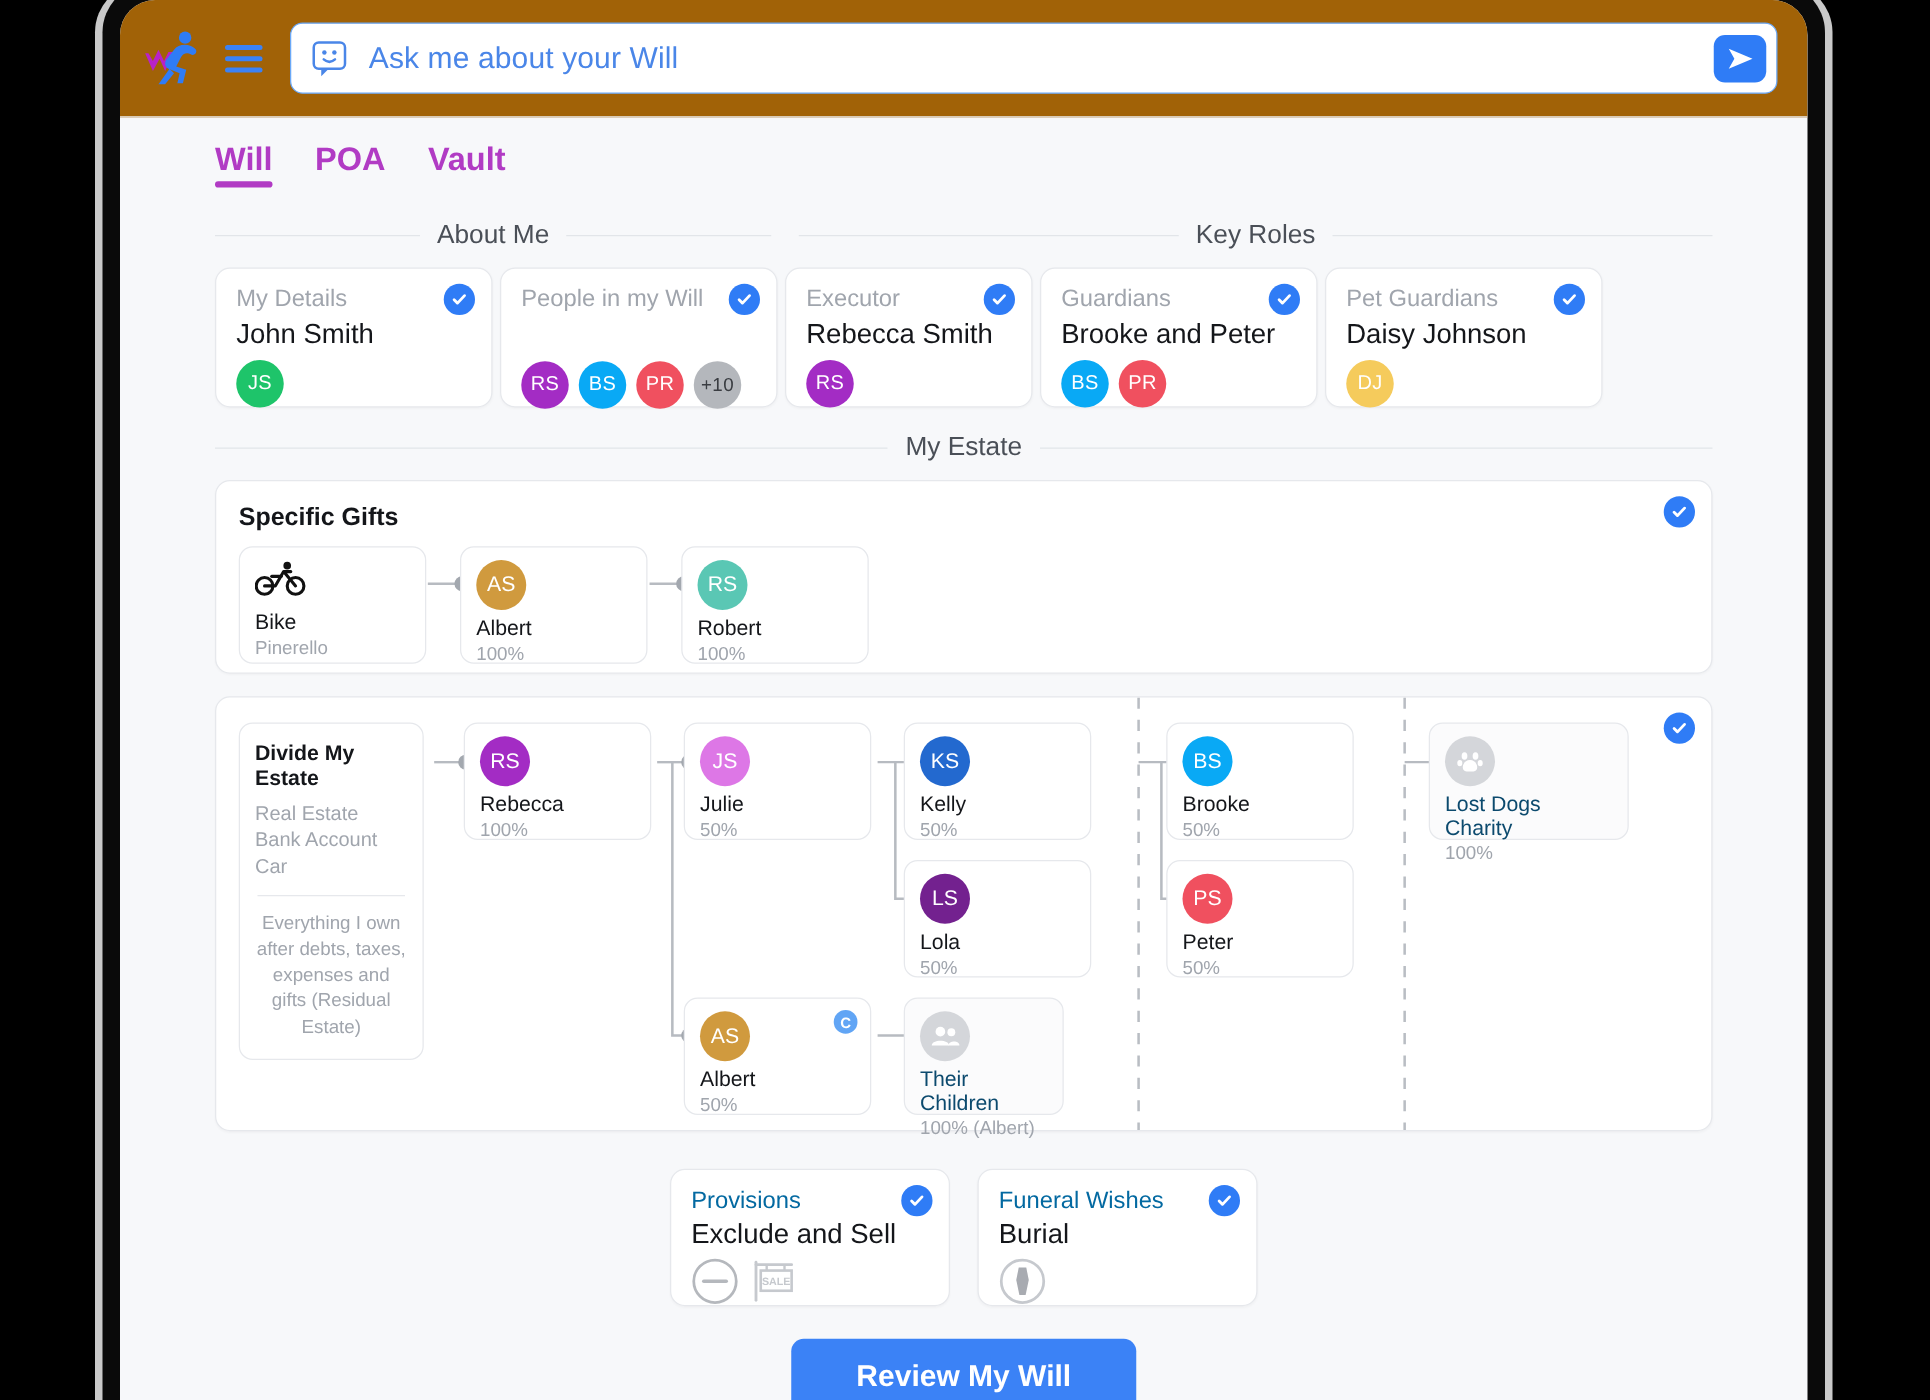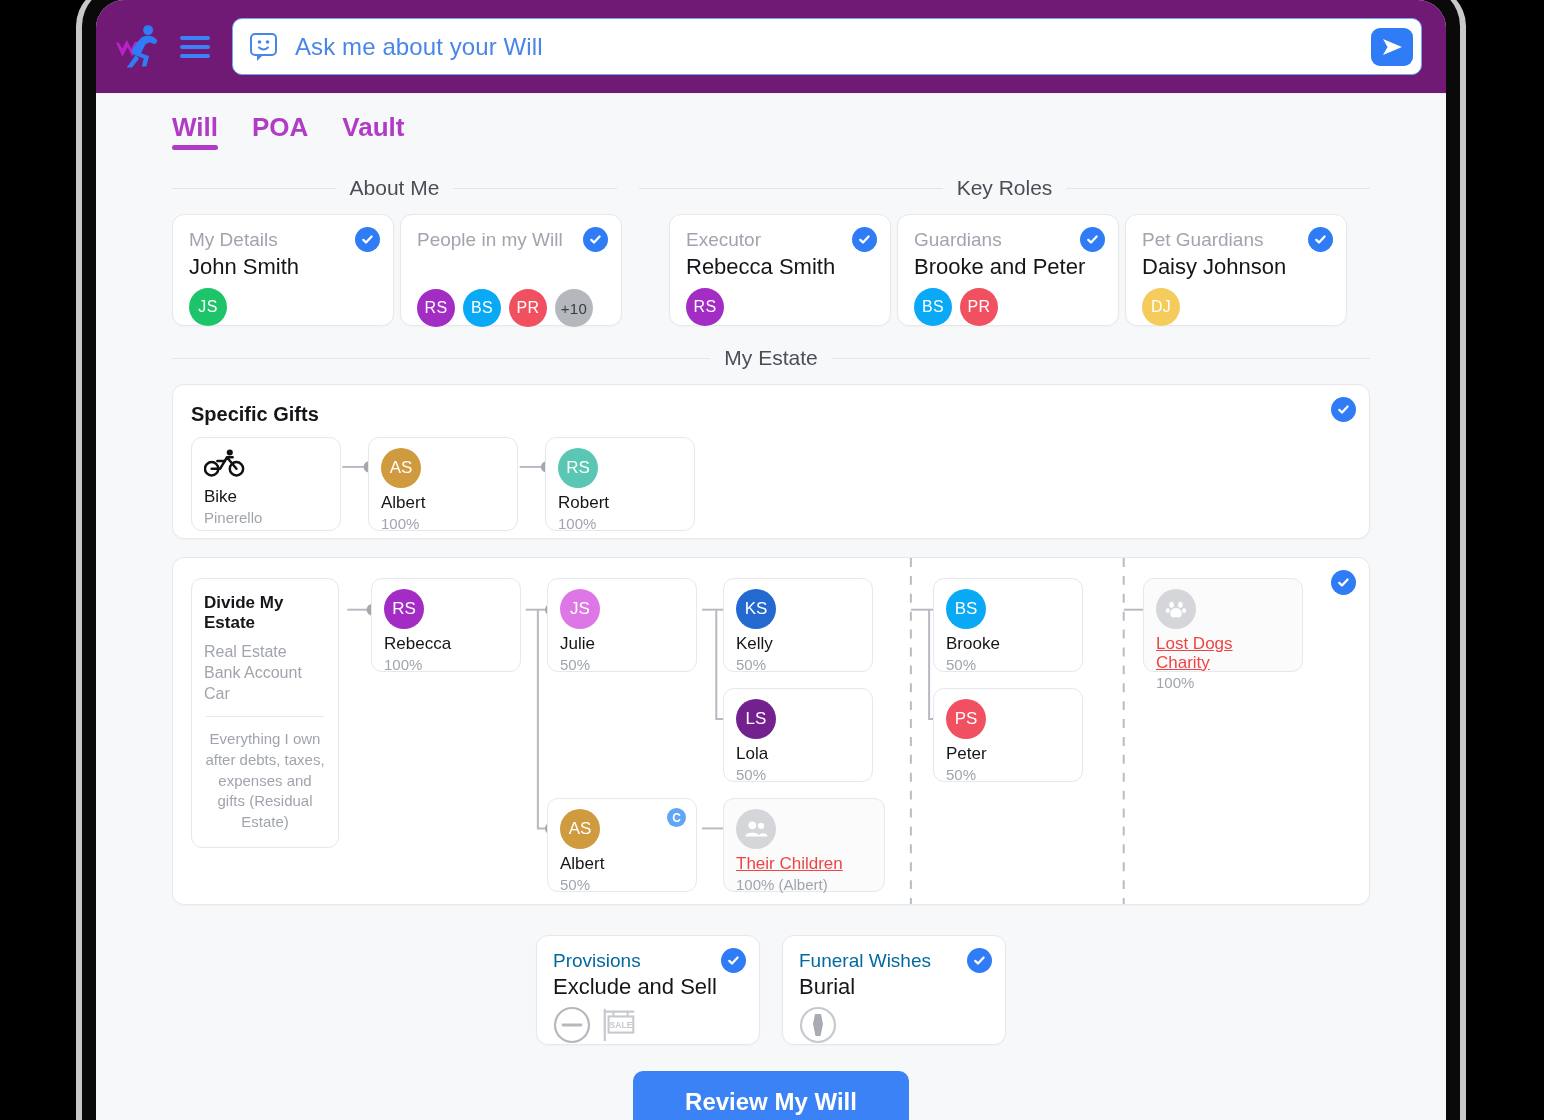--- a/index.html
+++ b/index.html
@@ -12,21 +12,21 @@
     background:#0a0a0a; border-radius:40px;
     box-shadow: -6px 0 0 0 #c9c9c9, 6px 0 0 0 #c9c9c9;
   }
   #device-screen{
     position:absolute; left:14px; top:14px; right:14px; bottom:14px;
     background:#f7f8fa; border-radius:28px; overflow:hidden;
   }
 
   
   #topbar{
-    height:94px; background:#701a75; display:flex; align-items:center;
+    height:94px; background:#a16207; display:flex; align-items:center;
     padding:0 24px 0 18px; border-bottom:1px solid #eceef1;
   }
   #logo-wrap{ display:flex; align-items:center; gap:10px; flex:0 0 auto; }
   #logo-mark{ width:54px; height:48px; }
   #hamburger{ display:flex; flex-direction:column; gap:5px; cursor:pointer; padding:4px 2px;}
   #hamburger i{ display:block; width:30px; height:4px; background:#3b82f6; border-radius:2px; }
 
   #searchbar{
     flex:1; margin-left:20px; height:57px; border:1.5px solid #6aa8f7;
     border-radius:10px; display:flex; align-items:center; padding:0 8px 0 16px; gap:14px;
@@ -84,21 +84,21 @@
 
   
   .node{
     background:#fff; border:1px solid #e6e8ec; border-radius:11px; width:150px; height:94px;
     padding:10px 12px; position:relative;
   }
   .node.muted{ background:#fbfbfc; }
   .node .nav{ margin-bottom:6px; }
   .node .nname{ font-size:17px; color:#14161a; line-height:1.1; }
   .node .nsub{ font-size:15px; color:#a0a5ad; margin-top:2px; }
-  .node .nname.grey{ color:#ef4444;text-decoration:underline; }
+  .node .nname.grey{ color:#0c4a6e; }
 
   .cbadge{ position:absolute; top:9px; right:10px; width:19px; height:19px; border-radius:50%;
            background:#61a5f5; color:#fff; font-size:12px; font-weight:bold;
            display:flex; align-items:center; justify-content:center; }
 
   .circ{ width:40px; height:40px; border-radius:50%; display:flex; align-items:center;
          justify-content:center; color:#fff; font-size:17px;text-align:right; }
   .circ.grey{ background:#d4d6da; }
 
   .divide-card{
@@ -216,21 +216,21 @@
             <span class="av big" style="background:#f0505f">PR</span>
             <span class="av big" style="background:#b4b7bc;color:#3a3d42;font-weight:normal;font-size:15px">+10</span>
           </div>
           <div class="check">
             <svg viewBox="0 0 16 16">
                   <path d="M3.5 8.4 L6.4 11.2 L12.4 4.8" fill="none" stroke="#fff" stroke-width="2.4" stroke-linecap="round" stroke-linejoin="round"></path>
                 </svg>
           </div>
         </div>
 
-        <div class="icard" style="width:222px;margin-left:41px;">
+        <div class="icard" style="width:198px;">
           <div class="k">Executor</div>
           <div class="v">Rebecca Smith</div>
           <div class="avatars">
             <span class="av big" style="background:#a32cc4">RS</span>
           </div>
           <div class="check">
             <svg viewBox="0 0 16 16">
                   <path d="M3.5 8.4 L6.4 11.2 L12.4 4.8" fill="none" stroke="#fff" stroke-width="2.4" stroke-linecap="round" stroke-linejoin="round"></path>
                 </svg>
           </div>
@@ -398,21 +398,21 @@
 
         <div class="node" style="position:absolute; left:374px; top:240px;">
           <div class="nav">
             <span class="circ" style="background:#d09a3e">AS</span>
           </div>
           <div class="nname">Albert</div>
           <div class="nsub">50%</div>
           <div class="cbadge">C</div>
         </div>
 
-        <div class="node muted" style="position:absolute; left:550px; top:240px; width:162px;">
+        <div class="node muted" style="position:absolute; left:550px; top:240px; width:128px;">
           <div class="nav">
             <span class="circ grey">
               <svg width="24" height="18" viewBox="0 0 26 18">
                 <circle cx="9" cy="5" r="4.2" fill="#fff"></circle>
                 <circle cx="18.5" cy="5.5" r="3.4" fill="#fff"></circle>
                 <path d="M1.5 17 C1.5 11.6 16.5 11.6 16.5 17 Z" fill="#fff"></path>
                 <path d="M16 17 C16 12.6 25.5 12.2 25.5 17 Z" fill="#fff"></path>
               </svg>
             </span>
           </div>

